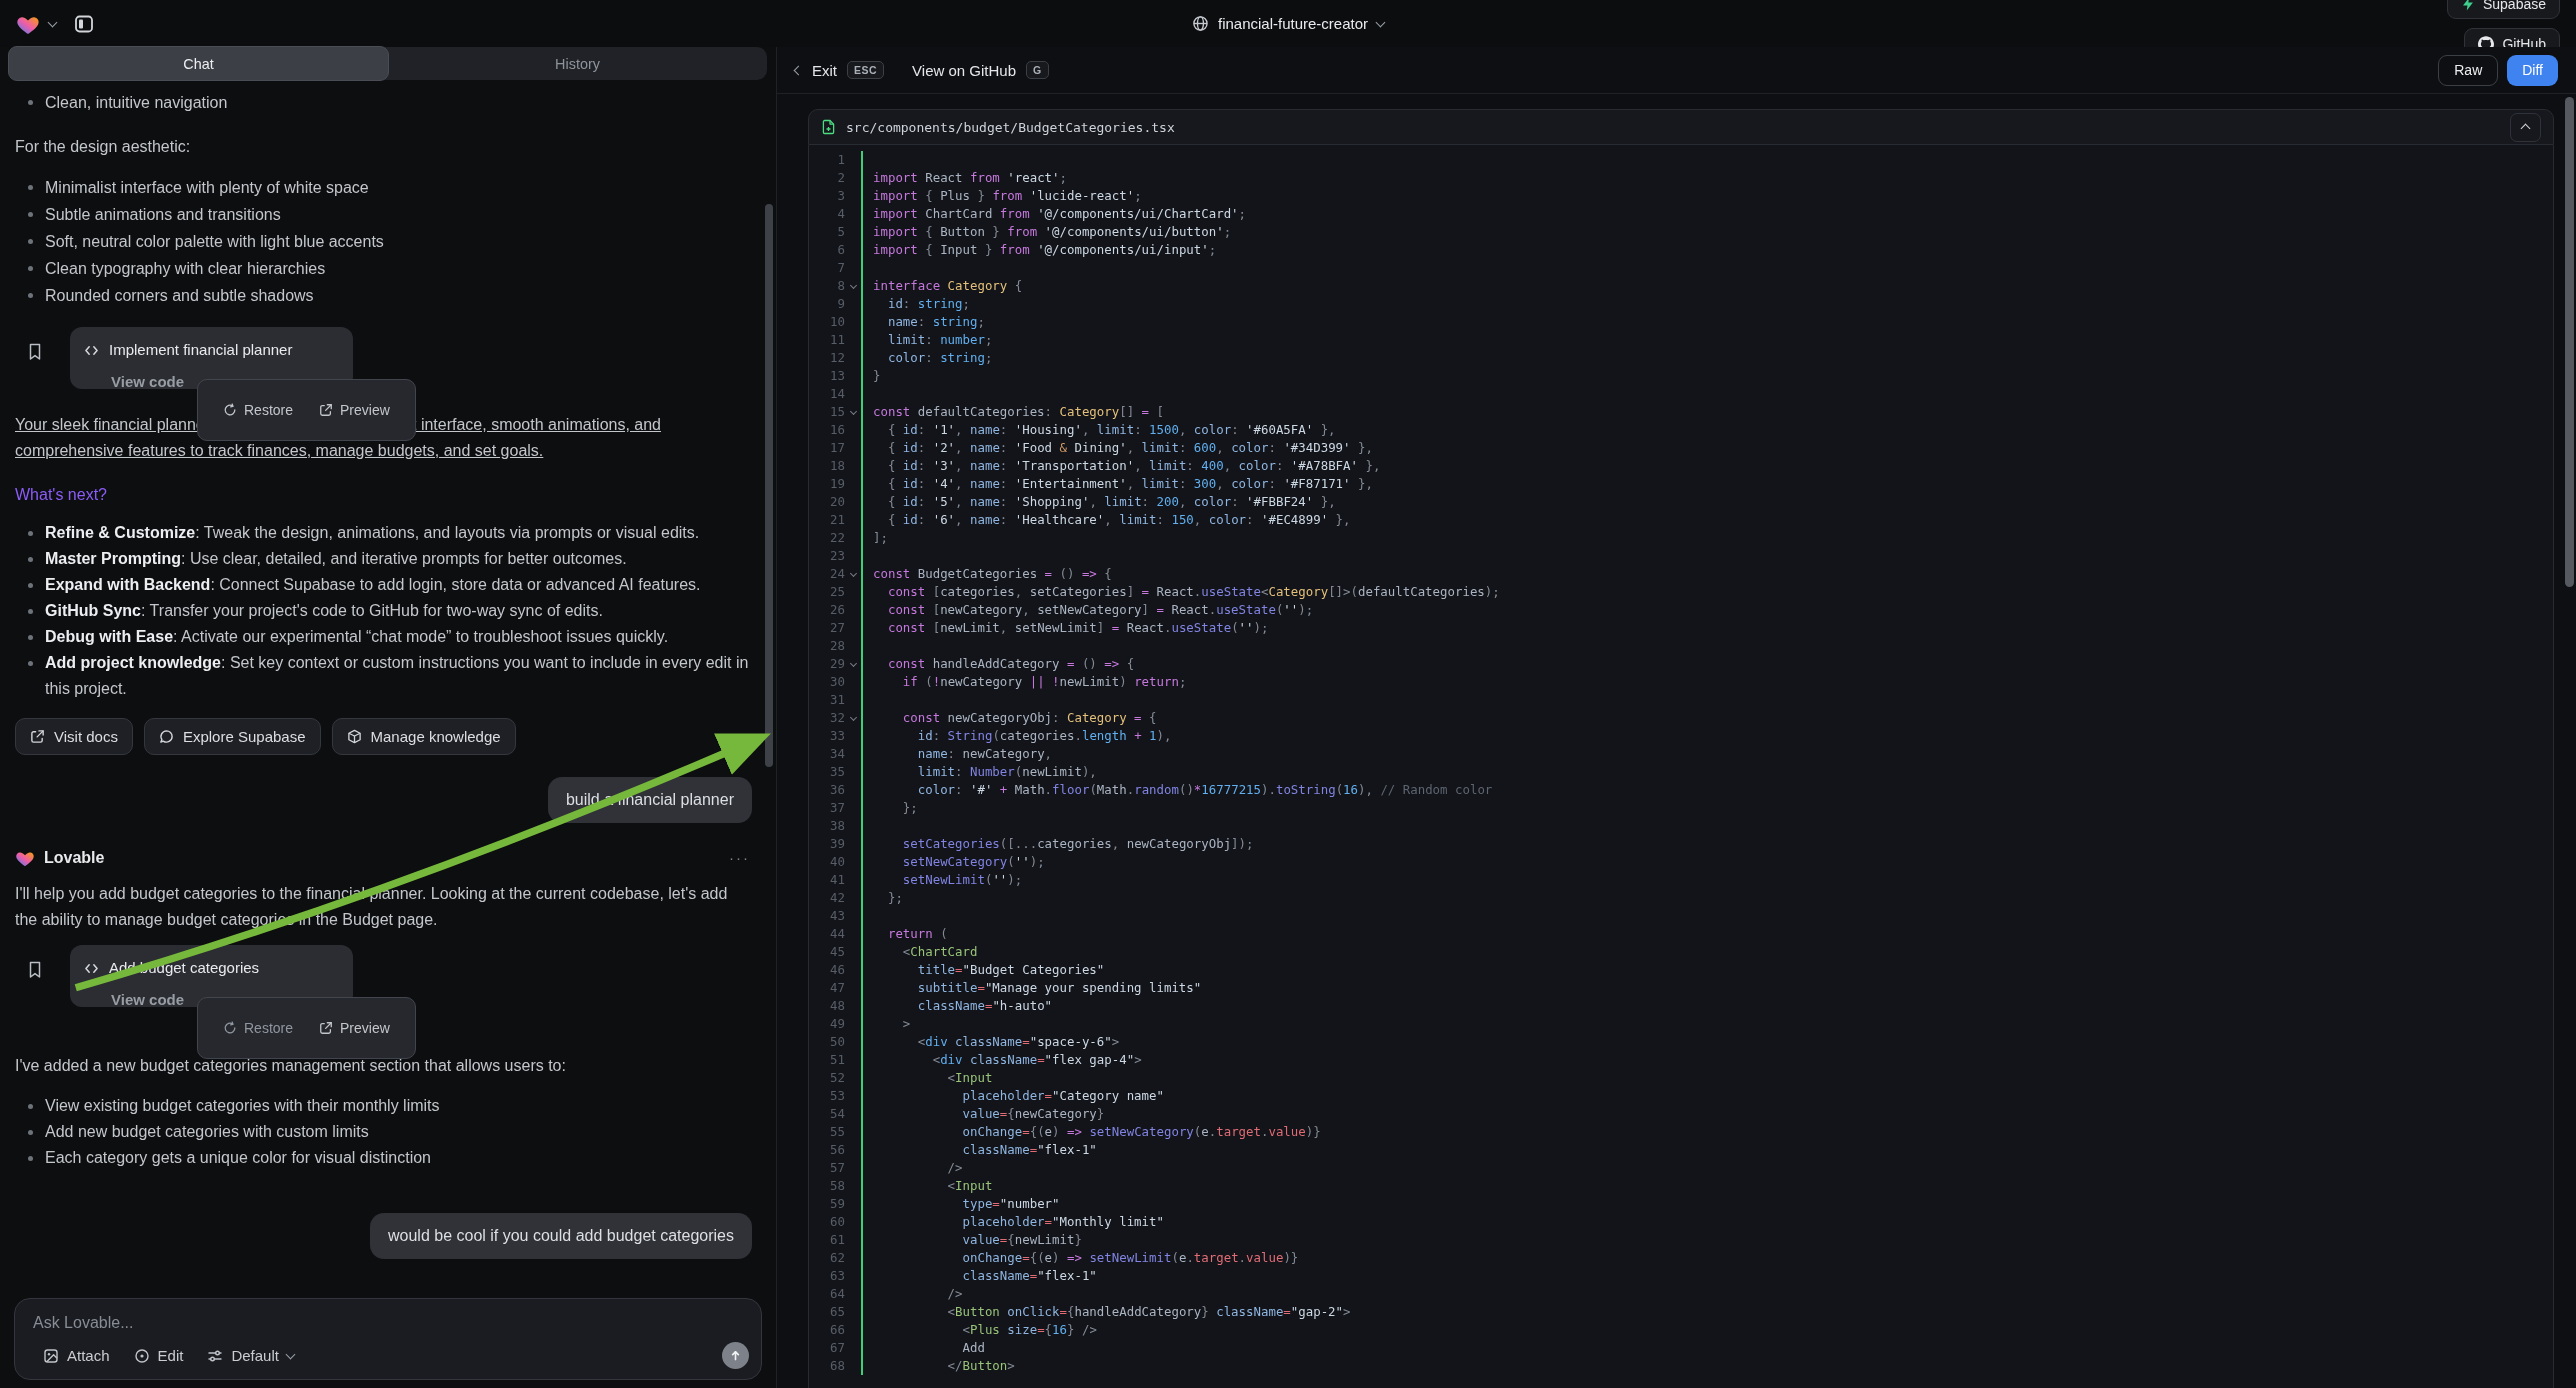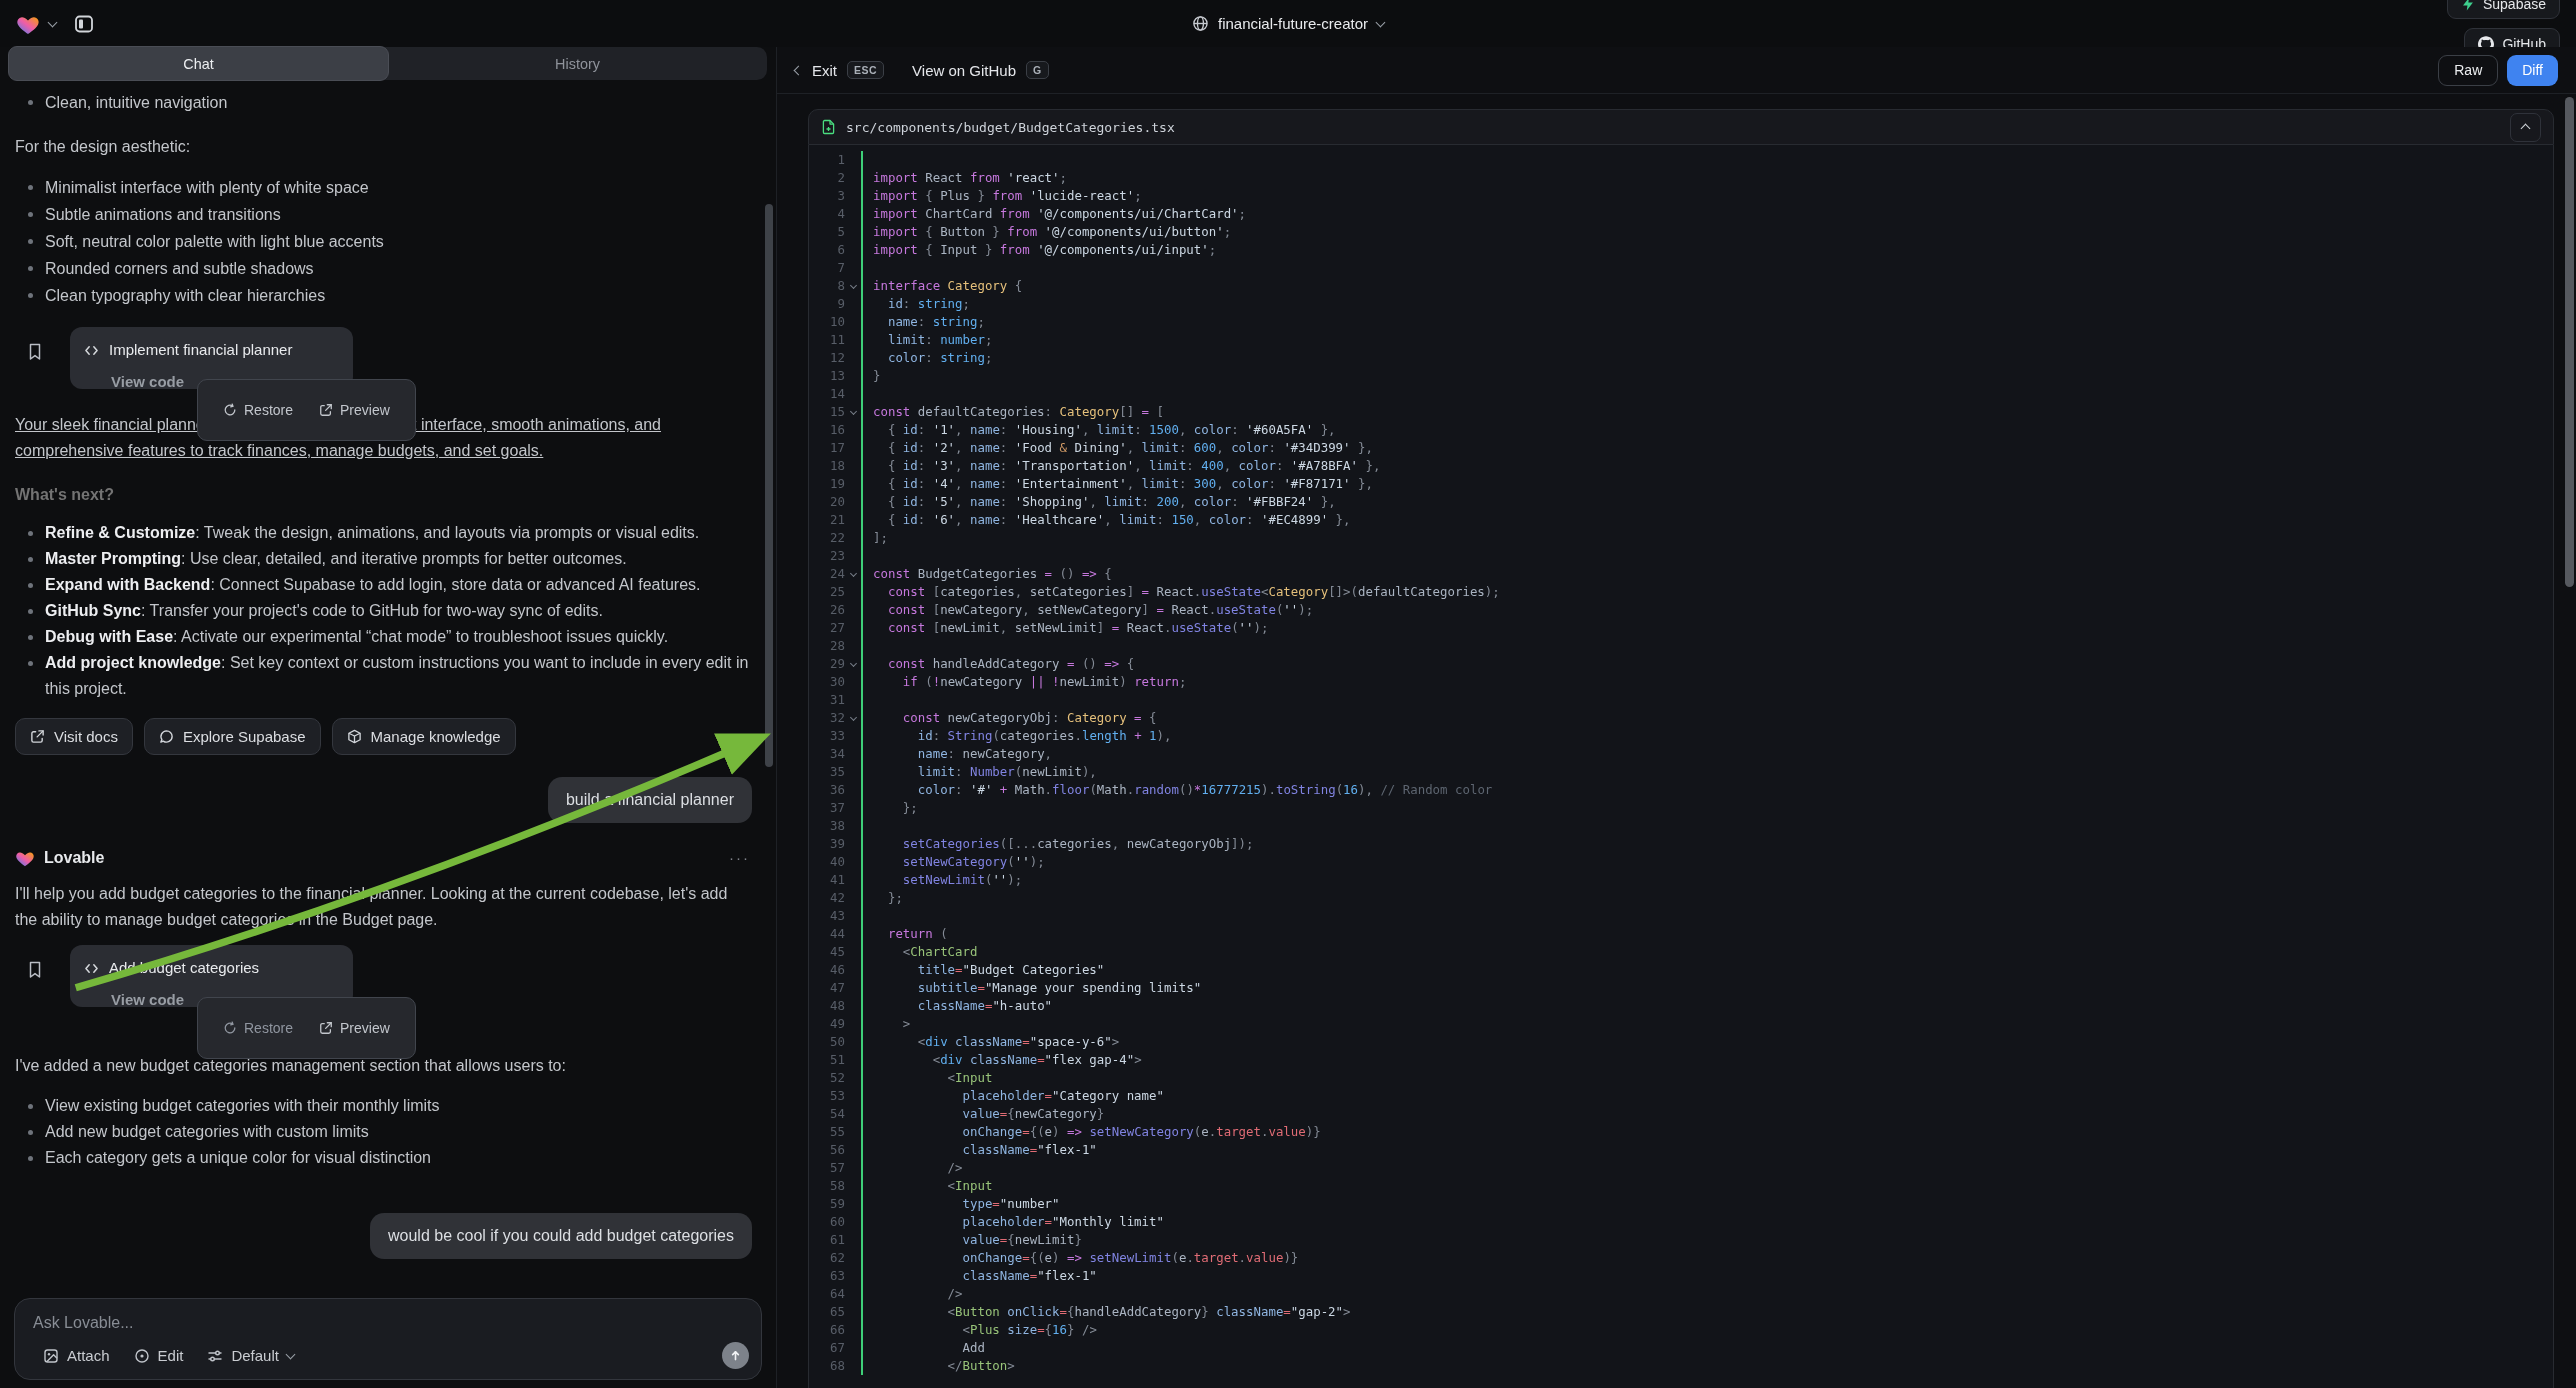--- a/index.html
+++ b/index.html
@@ -21,21 +21,21 @@
   .chat{position:absolute;left:0;top:47px;width:776px;bottom:0;background:#0d0e10;}
   .tabs{position:absolute;top:0;left:9px;right:9px;height:33px;background:#202227;border-radius:10px;display:flex;}
   .tab{flex:1;display:flex;align-items:center;justify-content:center;font-size:14.4px;color:#8f939b;border-radius:9px;cursor:pointer;}
   .tab.active{background:#3c3f46;border:1px solid #4a4d55;color:#eceef1;margin:-1px;}
   .chat-scroll{position:absolute;top:42px;left:0;right:0;bottom:96px;padding:0 24px 0 15px;box-sizing:border-box;overflow:hidden;font-size:16px;line-height:26px;color:#c3c6cb;}
   .bullets{list-style:none;margin:14px 0 0 0;padding:0;}
   .bullets li{position:relative;padding-left:30px;line-height:27px;}
   .bullets li::before{content:"";position:absolute;left:13px;top:11px;width:5px;height:5px;border-radius:50%;background:#6e737b;}
   .bullets.tight li{line-height:26px;}
   .para{margin-top:18px;max-width:732px;}
-  .h-bold{font-weight:bold;color:#737373;}
+  .h-bold{font-weight:normal;color:#8b5cf6;}
   .bullets b{color:#edeef1;}
   .version-row{position:relative;margin-top:18px;height:62px;}
   .bm-icon{position:absolute;left:12px;top:16px;}
   .vcard{position:absolute;left:55px;top:0;width:283px;height:62px;background:#2b2d33;border-radius:12px;padding:10px 14px;box-sizing:border-box;cursor:pointer;}
   .vcard .row1{display:flex;align-items:center;gap:10px;color:#e8eaed;font-size:15px;}
   .vcard .row1 .spacer{flex:1;}
   .vcard .row2{margin:6px 0 0 27px;color:#989da4;font-size:15px;font-weight:bold;}
   .pill{position:absolute;left:182px;top:52px;display:flex;align-items:center;gap:0;background:#26282d;border:1px solid #41454d;border-radius:10px;padding:12px;height:36px;font-size:14px;color:#c2c6cc;z-index:5;}
   .pill .pbtn{display:flex;align-items:center;gap:7px;padding:0 13px;height:100%;cursor:pointer;}
   .qa-row{display:flex;gap:11px;margin-top:16px;}
@@ -169,22 +169,22 @@
 
     <div class="chat-scroll">
       <ul class="bullets" style="margin-top:0;">
         <li>Clean, intuitive navigation</li>
       </ul>
       <div class="para">For the design aesthetic:</div>
       <ul class="bullets" id="design-bullets">
           <li>Minimalist interface with plenty of white space</li>
           <li>Subtle animations and transitions</li>
           <li>Soft, neutral color palette with light blue accents</li>
+          <li>Clean typography with clear hierarchies</li>
           <li>Rounded corners and subtle shadows</li>
-          <li>Clean typography with clear hierarchies</li>
         </ul>
 
       <div class="version-row">
         <span class="bm-icon">
           <svg width="16" height="18" viewBox="0 0 16 18" fill="none" stroke="#b9bdc4" stroke-width="1.5" stroke-linejoin="round">
               <path d="M3.5 1.5h9V16l-4.5-3.4L3.5 16z"></path>
             </svg>
         </span>
         <div class="vcard">
           <div class="row1">

